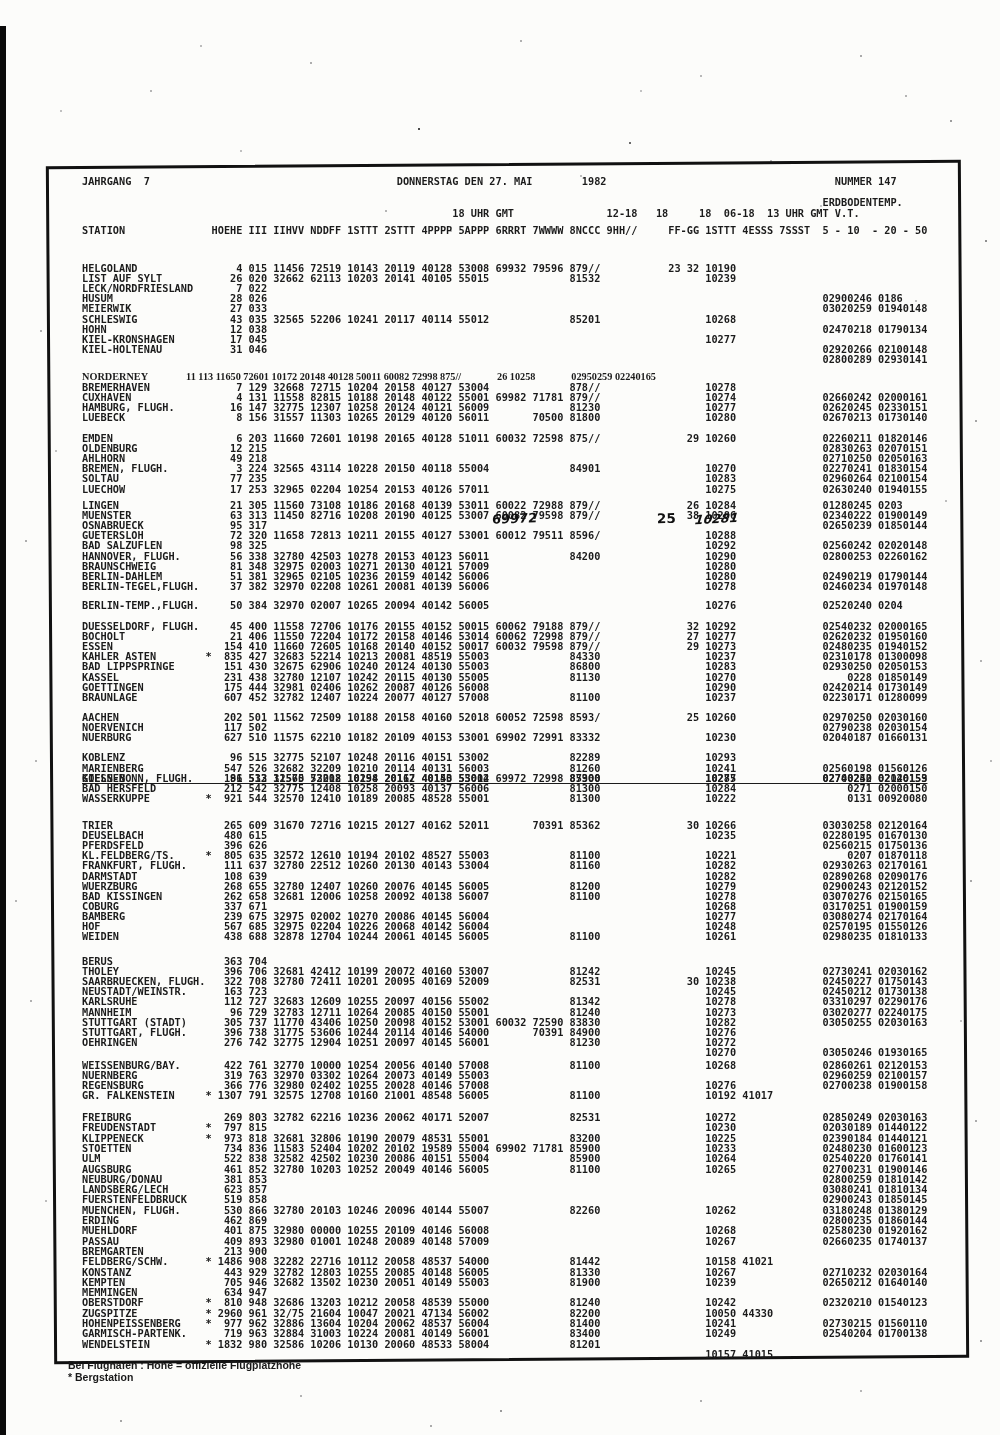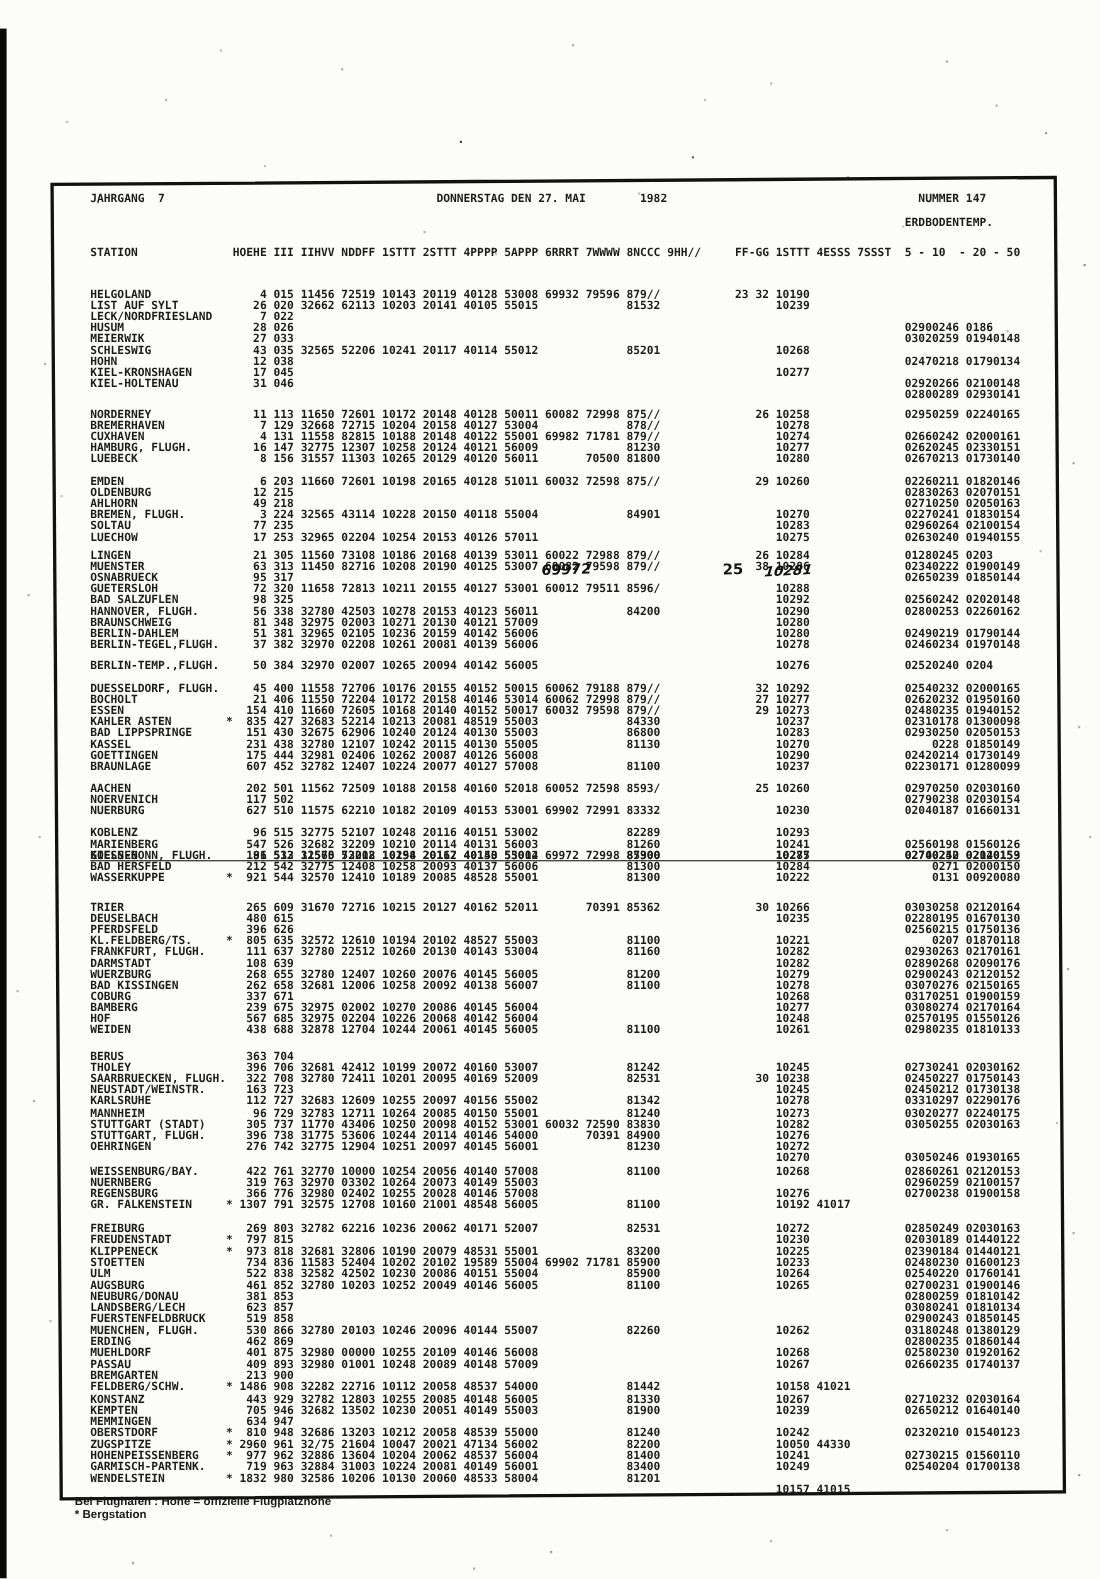--- a/index.html
+++ b/index.html
@@ -54,34 +54,35 @@
 </head>
 <body>
 
 <div class="sheet">
   <div class="edge"></div>
   <div class="speck"></div>
   <div class="frame"></div>
 
   <div class="hl hl0">JAHRGANG  7                                        DONNERSTAG DEN 27. MAI        1982                                     NUMMER 147</div>
   <div class="hl hl1">                                                                                                                        ERDBODENTEMP.</div>
+  <div class="hl hl2">                                                            18 UHR GMT               12-18   18     18  06-18  13 UHR GMT V.T.</div>
   <div class="hl hl3">STATION              HOEHE III IIHVV NDDFF 1STTT 2STTT 4PPPP 5APPP 6RRRT 7WWWW 8NCCC 9HH//     FF-GG 1STTT 4ESSS 7SSST  5 - 10  - 20 - 50</div>
 
   <div>
       <div class="ln" style="top: 263px;">HELGOLAND                4 015 11456 72519 10143 20119 40128 53008 69932 79596 879//           23 32 10190                       </div>
       <div class="ln" style="top: 273.1px;">LIST AUF SYLT           26 020 32662 62113 10203 20141 40105 55015             81532                 10239                       </div>
       <div class="ln" style="top: 283.2px;">LECK/NORDFRIESLAND       7 022                                                                                                   </div>
       <div class="ln" style="top: 293.3px;">HUSUM                   28 026                                                                                          02900246 0186</div>
       <div class="ln" style="top: 303.4px;">MEIERWIK                27 033                                                                                          03020259 01940148</div>
       <div class="ln" style="top: 313.5px;">SCHLESWIG               43 035 32565 52206 10241 20117 40114 55012             85201                 10268                       </div>
       <div class="ln" style="top: 323.6px;">HOHN                    12 038                                                                                          02470218 01790134</div>
       <div class="ln" style="top: 333.7px;">KIEL-KRONSHAGEN         17 045                                                                       10277                       </div>
       <div class="ln" style="top: 343.8px;">KIEL-HOLTENAU           31 046                                                                                          02920266 02100148</div>
       <div class="ln" style="top: 353.9px;">                                                                                                                        02800289 02930141</div>
-      <div class="ln" style="top: 372px;">NORDERNEY               11 113 11650 72601 10172 20148 40128 50011 60082 72998 875//              26 10258              02950259 02240165</div>
+      <div class="ln" style="top: 372px; font-family: Liberation Serif, serif;">NORDERNEY               11 113 11650 72601 10172 20148 40128 50011 60082 72998 875//              26 10258              02950259 02240165</div>
       <div class="ln" style="top: 382.1px;">BREMERHAVEN              7 129 32668 72715 10204 20158 40127 53004             878//                 10278                       </div>
       <div class="ln" style="top: 392.2px;">CUXHAVEN                 4 131 11558 82815 10188 20148 40122 55001 69982 71781 879//                 10274              02660242 02000161</div>
       <div class="ln" style="top: 402.3px;">HAMBURG, FLUGH.         16 147 32775 12307 10258 20124 40121 56009             81230                 10277              02620245 02330151</div>
       <div class="ln" style="top: 412.4px;">LUEBECK                  8 156 31557 11303 10265 20129 40120 56011       70500 81800                 10280              02670213 01730140</div>
       <div class="ln" style="top: 433px;">EMDEN                    6 203 11660 72601 10198 20165 40128 51011 60032 72598 875//              29 10260              02260211 01820146</div>
       <div class="ln" style="top: 443.1px;">OLDENBURG               12 215                                                                                          02830263 02070151</div>
       <div class="ln" style="top: 453.2px;">AHLHORN                 49 218                                                                                          02710250 02050163</div>
       <div class="ln" style="top: 463.3px;">BREMEN, FLUGH.           3 224 32565 43114 10228 20150 40118 55004             84901                 10270              02270241 01830154</div>
       <div class="ln" style="top: 473.4px;">SOLTAU                  77 235                                                                       10283              02960264 02100154</div>
       <div class="ln" style="top: 483.5px;">LUECHOW                 17 253 32965 02204 10254 20153 40126 57011                                   10275              02630240 01940155</div>

